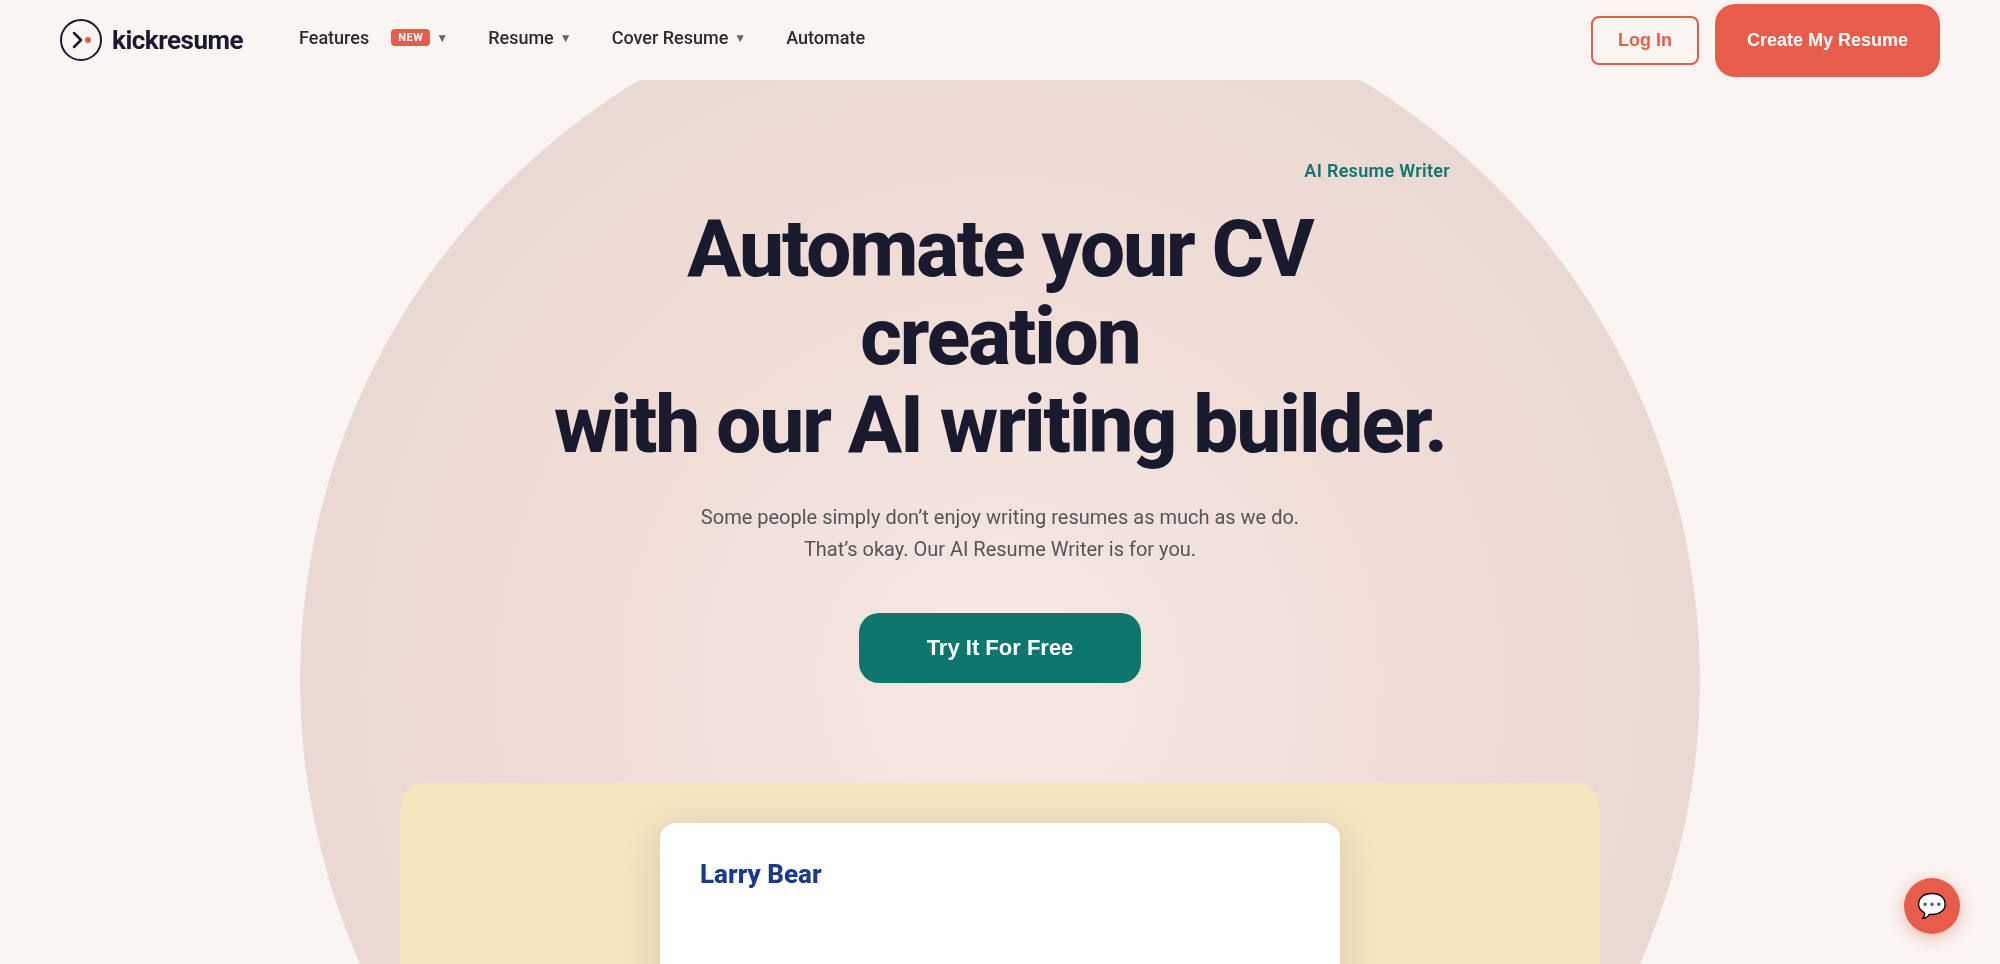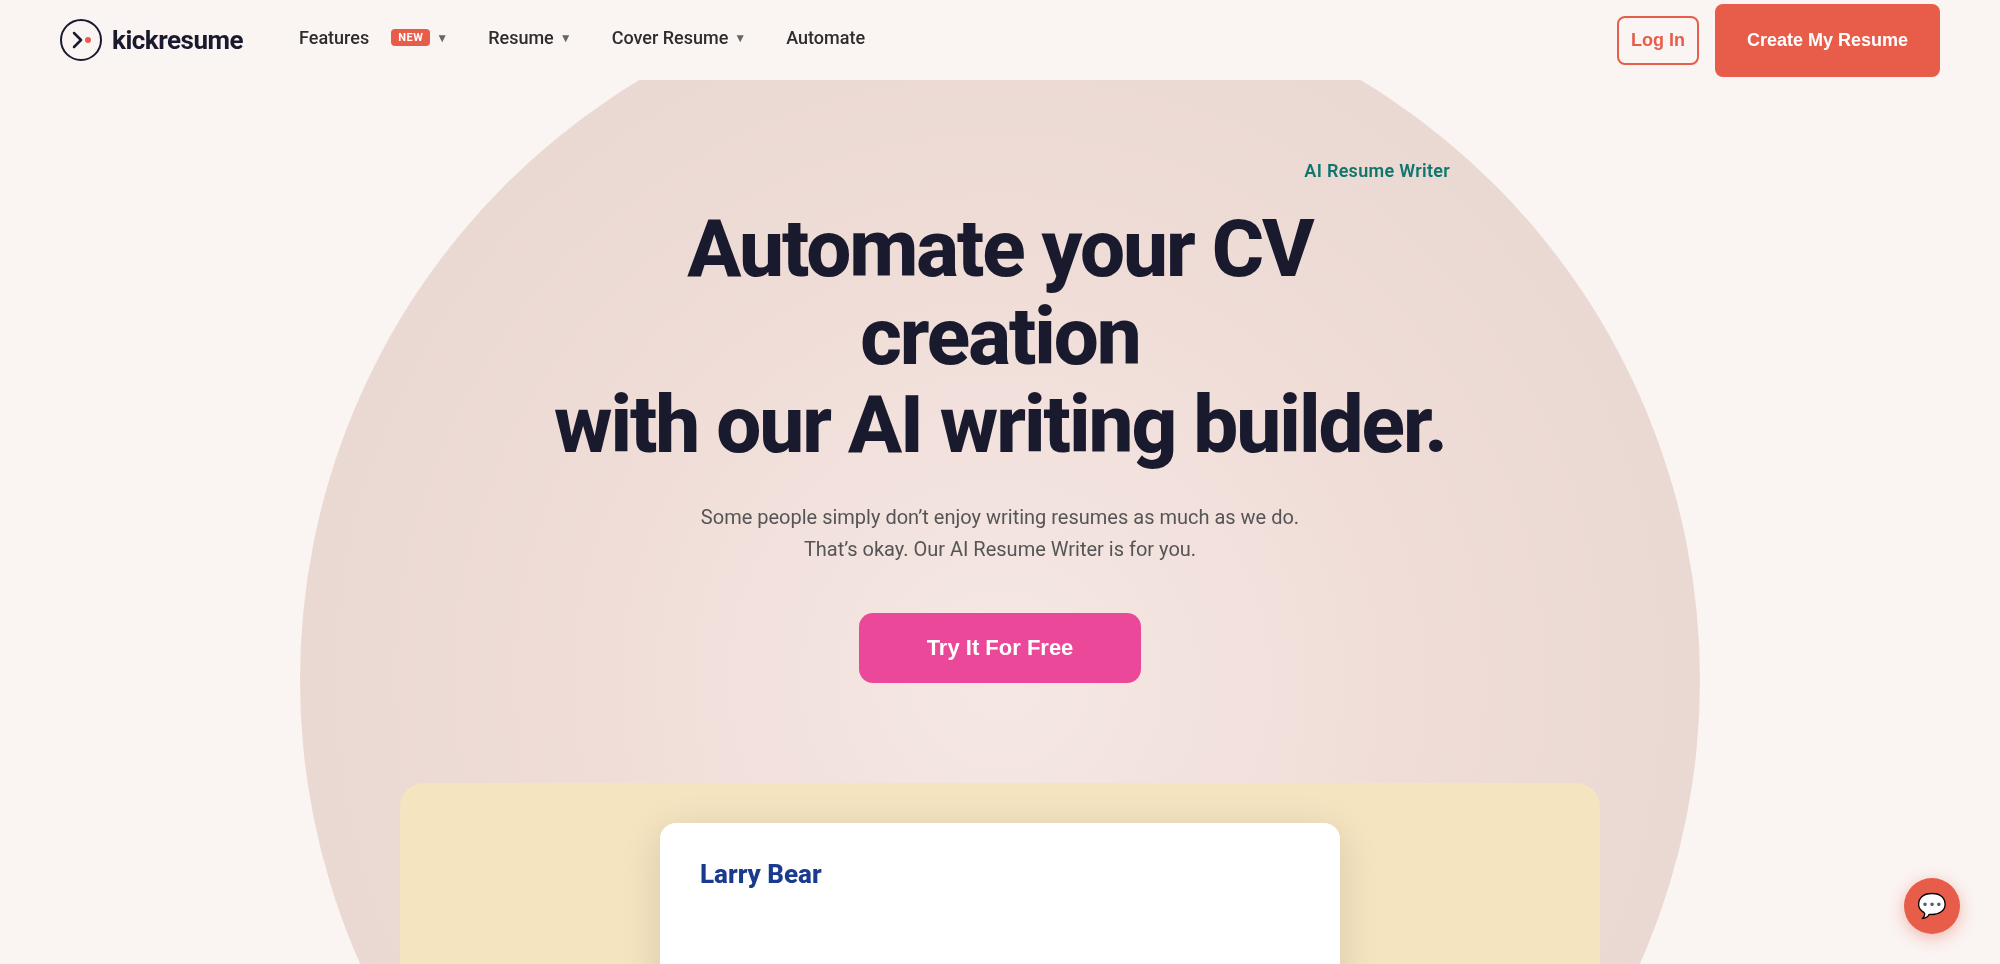--- a/index.html
+++ b/index.html
@@ -88,34 +88,34 @@
       color: #666;
     }
 
     .navbar-right {
       display: flex;
       align-items: center;
       gap: 16px;
     }
 
     .btn-login {
-      padding: 12px 12px;
+      padding: 12px 25px;
       border: 2px solid #e85d4a;
       border-radius: 8px;
       background: transparent;
       color: #e85d4a;
       font-size: 18px;
       font-weight: 600;
       cursor: pointer;
     }
 
     .btn-create {
       padding: 26px 32px;
       border: none;
-      border-radius: 8px;
+      border-radius: 20px;
       background: #e85d4a;
       color: white;
       font-size: 18px;
       font-weight: 600;
       cursor: pointer;
     }
 
     
     .hero {
       position: relative;
@@ -171,25 +171,25 @@
       line-height: 1.6;
       margin-bottom: 48px;
       max-width: 700px;
       margin-left: auto;
       margin-right: auto;
     }
 
     .btn-try-free {
       display: inline-block;
       padding: 22px 68px;
-      background: #ec4899;
+      background: #0f766e;
       color: white;
       font-size: 22px;
       font-weight: 700;
-      border-radius: 14px;
+      border-radius: 20px;
       border: none;
       cursor: pointer;
       text-decoration: none;
       margin-bottom: 80px;
     }
 
     
     .preview-section {
       position: relative;
       z-index: 2;

